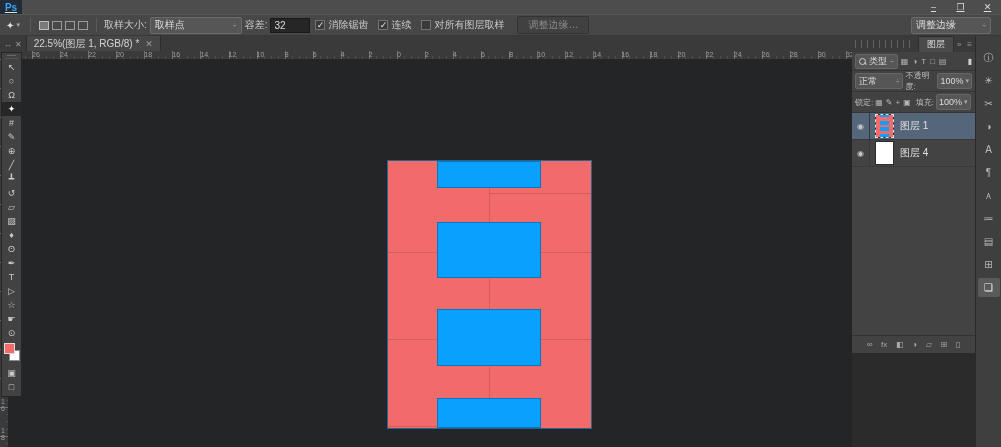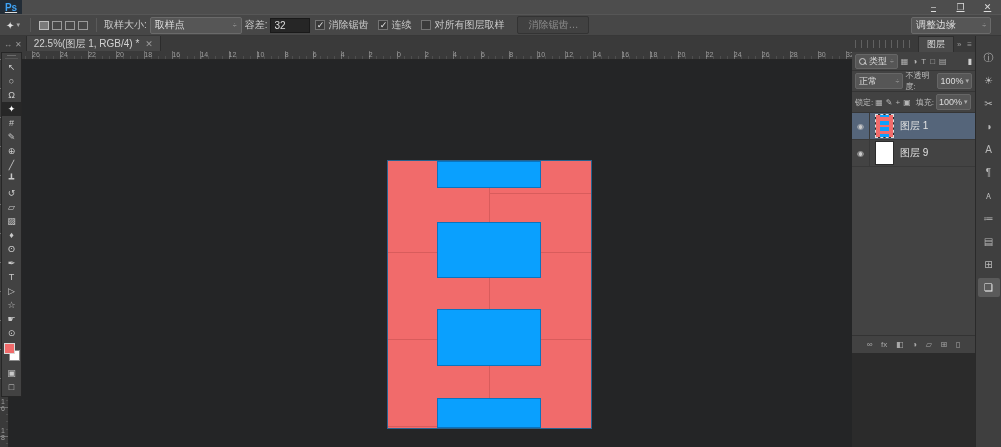--- a/index.html
+++ b/index.html
@@ -165,34 +165,34 @@
       <span>消除锯齿</span>
     </div>
     <div class="chk">
       <span class="chk-box">✓</span>
       <span>连续</span>
     </div>
     <div class="chk">
       <span class="chk-box"></span>
       <span>对所有图层取样</span>
     </div>
-    <span class="btn-disabled">消除锯齿…</span>
+    <span class="btn-disabled">调整边缘…</span>
     <div class="dropdown ws-dd">
       <span>调整边缘</span>
       <span class="caret">÷</span>
     </div>
   </div>
 
   <div class="tabbar">
     <div class="tab-dock-icons">
       <span>↔</span>
       <span>✕</span>
     </div>
     <div class="doc-tab">
-      <span>22.5%(图层 1, RGB/4) *</span>
+      <span>22.5%(图层 1, RGB/8) *</span>
       <span class="tab-close">✕</span>
     </div>
   </div>
 
   <div class="hruler" id="hruler">
       <span style="left: 32px;">26</span>
       <span style="left: 60.07px;">24</span>
       <span style="left: 88.14px;">22</span>
       <span style="left: 116.21px;">20</span>
       <span style="left: 144.28px;">18</span>
@@ -336,21 +336,21 @@
             <span>◉</span>
           </div>
           <div class="thumb thumb-pattern"></div>
           <span class="layer-name">图层 1</span>
         </div>
         <div class="layer-row">
           <div class="eye-cell">
             <span>◉</span>
           </div>
           <div class="thumb thumb-white"></div>
-          <span class="layer-name">图层 9</span>
+          <span class="layer-name">图层 4</span>
         </div>
       </div>
       <div class="panel-footer" id="panel-footer">
           <div class="footer-ic">∞</div>
           <div class="footer-ic">fx</div>
           <div class="footer-ic">◧</div>
           <div class="footer-ic">◑</div>
           <div class="footer-ic">▱</div>
           <div class="footer-ic">⊞</div>
           <div class="footer-ic">▯</div>

